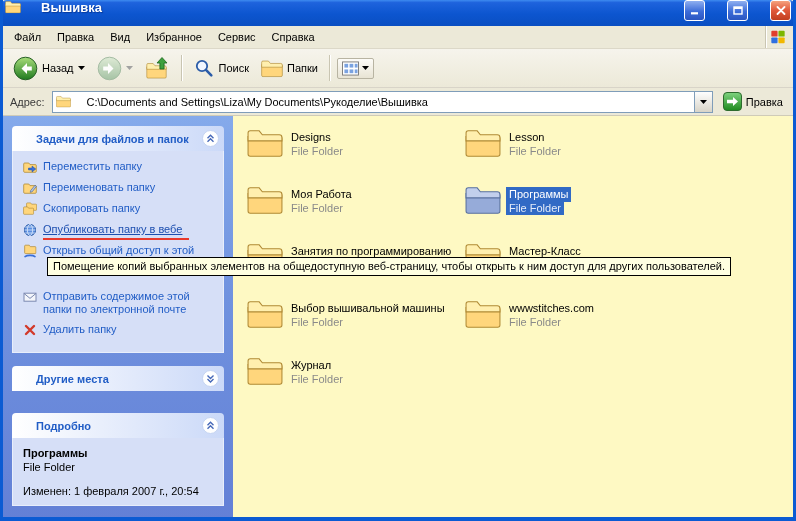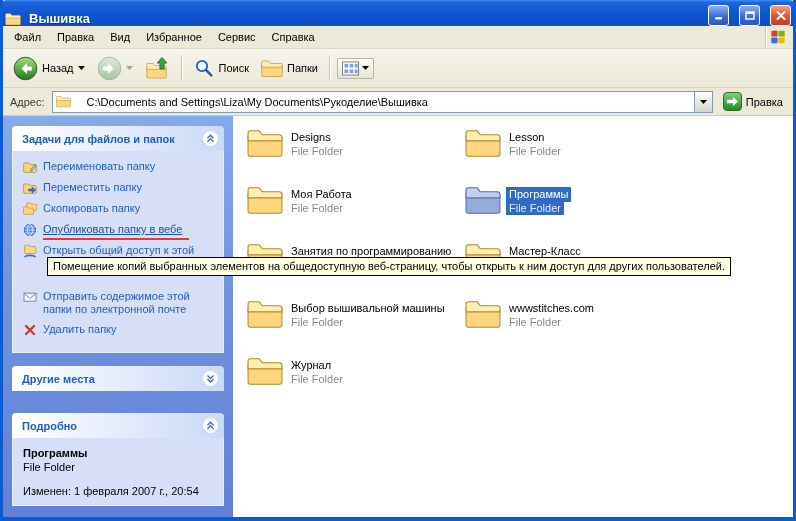--- a/index.html
+++ b/index.html
@@ -1,19 +1,19 @@
 <!DOCTYPE html>
 <html><head>
 <meta charset="utf-8">
 <style>
   html,body{margin:0;padding:0;background:#9EA0A3;font-family:"Liberation Sans",sans-serif;}
   .window{position:relative;width:796px;height:521px;box-sizing:border-box;background:#ECE9D8;
     border-left:3px solid #0B5BD3;border-right:3px solid #0B5BD3;border-bottom:4px solid #0B5BD3;overflow:hidden;}
   
-  .titlebar{height:26px;margin:0 -3px;display:flex;align-items:flex-end;gap:8px;padding:0 5px;
+  .titlebar{height:26px;margin:0 -3px;display:flex;align-items:flex-start;gap:20px;padding:0 5px;
     background:linear-gradient(180deg,#3E8BF0 0%,#1E63DD 10%,#0C55CF 55%,#0A4FC2 100%);
     border-radius:7px 7px 0 0;}
   .titlebar .title{color:#fff;font-weight:bold;font-size:13px;text-shadow:1px 1px 1px #083A9C;}
   .tb-spacer{flex:1;}
   .winbtn{width:21px;height:21px;border:1px solid #fff;border-radius:3px;display:grid;place-items:center;
     background:linear-gradient(180deg,#8FAFF0 0%,#3C6CD8 55%,#2A55C0 100%);box-sizing:border-box;cursor:pointer;margin-left:2px;}
   .winbtn.close{background:linear-gradient(180deg,#F5A27E 0%,#E0583A 50%,#C13E1F 100%);}
   
   .menubar{height:22px;display:flex;align-items:center;padding:0 3px;font-size:11px;border-bottom:1px solid #DCD8C8;background:#ECE9D8;}
   .menu-item{padding:3px 8px;cursor:pointer;}
@@ -29,36 +29,36 @@
   .addr-label{font-size:11px;color:#3A3A3A;}
   .addr-combo{flex:1;height:22px;background:#fff;border:1px solid #7F9DB9;display:flex;align-items:center;gap:16px;padding-left:3px;box-sizing:border-box;cursor:text;}
   .addr-text{flex:1;font-size:11px;white-space:nowrap;overflow:hidden;}
   .addr-dd{width:17px;height:20px;display:grid;place-items:center;background:linear-gradient(180deg,#FEFEFE,#D8D4C8);border-left:1px solid #7F9DB9;cursor:pointer;}
   .go-btn{display:flex;align-items:center;gap:4px;font-size:11px;cursor:pointer;padding:0 3px;}
   
   .content{display:flex;height:404px;}
   .sidebar{width:230px;flex-shrink:0;box-sizing:border-box;padding:10px 9px 0;
     background:linear-gradient(180deg,#85AAEB 0%,#7092DF 45%,#6380D6 100%);}
   .panel{margin-bottom:13px;}
-  .panel-header{height:25px;display:flex;align-items:center;padding:0 5px 0 10px;cursor:pointer;
+  .panel-header{height:25px;display:flex;align-items:center;padding:0 5px 0 24px;cursor:pointer;
     background:linear-gradient(90deg,#FFFFFF 0%,#CBD9F8 100%);border-radius:4px 4px 0 0;}
   .panel-title{flex:1;color:#215DC6;font-size:11px;font-weight:bold;}
   .chev-btn{width:17px;height:17px;border-radius:50%;background:#fff;border:1px solid #C5D4F2;display:grid;place-items:center;cursor:pointer;box-sizing:border-box;}
   .panel-body{background:#D6DFF7;border:1px solid #E8EEFB;border-top:none;padding:9px 4px 8px 10px;}
   .task-list{list-style:none;margin:0;padding:0;}
   .task-item{display:flex;align-items:flex-start;gap:6px;margin-bottom:7px;font-size:11px;line-height:13px;color:#215DC6;cursor:pointer;position:relative;}
   .task-item .ticon{flex-shrink:0;width:14px;height:14px;}
   .task-item.hovered .task-label{text-decoration:underline;color:#1D4FB0;}
   .red-mark{position:absolute;left:20px;bottom:-3px;width:146px;height:2px;background:#E8392C;}
   .task-item.gap-after{margin-bottom:32px;}
   .details-name{font-size:11px;font-weight:bold;color:#000;margin-bottom:2px;}
   .details-type{font-size:11px;color:#000;margin-bottom:12px;}
   .details-modified{font-size:11px;color:#000;}
   
-  .main{flex:1;background:#ffffff;padding:12px 0 12px 14px;overflow:hidden;}
+  .main{flex:1;background:#fef9c3;padding:12px 0 12px 14px;overflow:hidden;}
   .file-grid{display:grid;grid-template-columns:218px 218px;grid-template-rows:repeat(5,57px);grid-auto-flow:column;}
   .file-item{display:flex;align-items:flex-start;gap:5px;cursor:pointer;}
   .file-icon{width:36px;height:30px;flex-shrink:0;}
   .file-text{padding-top:2px;}
   .file-text>div{width:fit-content;}
   .file-name{font-size:11px;color:#000;line-height:13px;padding:1px 3px;}
   .file-type{font-size:11px;color:#8A8A8A;line-height:13px;padding:0 3px;}
   .file-item.selected .file-name{background:#316AC5;color:#fff;}
   .file-item.selected .file-type{background:#316AC5;color:#E4ECF9;}
   .file-item.selected .file-icon{--f-body:#96ABD9;--f-top:#C2CFEC;--f-line:#58709F;}
@@ -226,30 +226,30 @@
               <svg width="9" height="9" viewBox="0 0 9 9">
                 <path d="M1.5 4.2 L4.5 1.2 L7.5 4.2 M1.5 7.8 L4.5 4.8 L7.5 7.8" fill="none" stroke="#4668B8" stroke-width="1.4"></path>
               </svg>
             </span>
         </div>
         <div class="panel-body">
           <ul class="task-list">
             <li class="task-item">
               <svg class="ticon" viewBox="0 0 14 14">
                   <use href="#mini-folder"></use>
+                  <path d="M5.5 8 L9 8 L9 6 L12.8 9 L9 12 L9 10 L5.5 10 Z" fill="#3A6FD8" stroke="#1D4FA0" stroke-width="0.5"></path>
+                </svg>
+              <span class="task-label">Переместить папку</span>
+            </li>
+            <li class="task-item">
+              <svg class="ticon" viewBox="0 0 14 14">
+                  <use href="#mini-folder"></use>
                   <path d="M7.6 9.6 L12 4.2 L13.4 5.4 L9.2 10.8 L7.2 11.3 Z" fill="#AEC2E8" stroke="#44618F" stroke-width="0.6"></path>
                 </svg>
               <span class="task-label">Переименовать папку</span>
-            </li>
-            <li class="task-item">
-              <svg class="ticon" viewBox="0 0 14 14">
-                  <use href="#mini-folder"></use>
-                  <path d="M5.5 8 L9 8 L9 6 L12.8 9 L9 12 L9 10 L5.5 10 Z" fill="#3A6FD8" stroke="#1D4FA0" stroke-width="0.5"></path>
-                </svg>
-              <span class="task-label">Переместить папку</span>
             </li>
             <li class="task-item">
               <svg class="ticon" viewBox="0 0 14 14">
                   <use href="#mini-folder" transform="translate(3,-1.5) scale(0.8)"></use>
                   <use href="#mini-folder" transform="translate(0,2.5) scale(0.8)"></use>
                 </svg>
               <span class="task-label">Скопировать папку</span>
             </li>
             <li class="task-item hovered">
               <svg class="ticon" viewBox="0 0 14 14">

